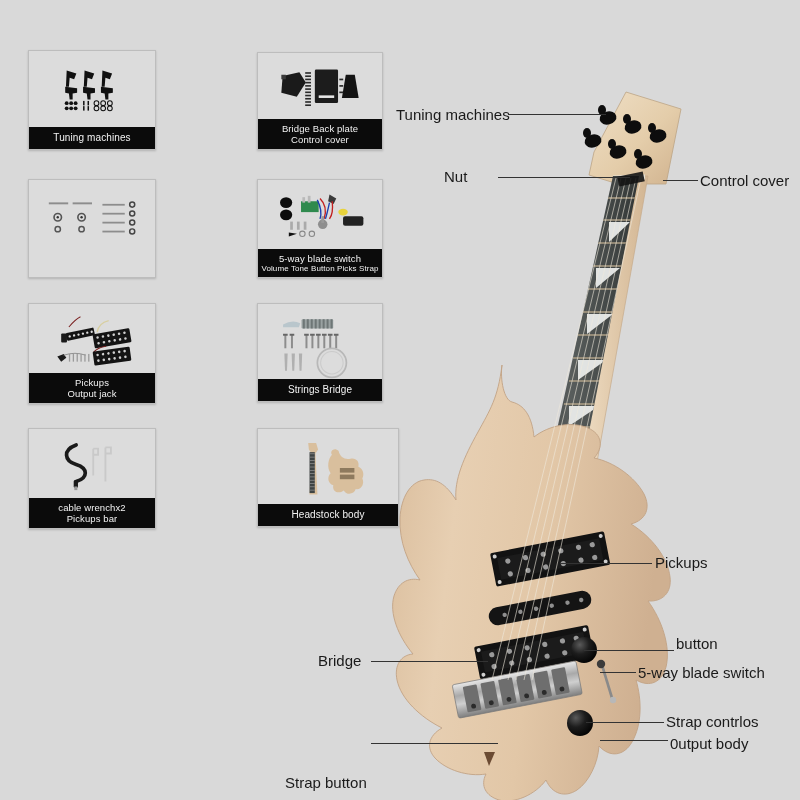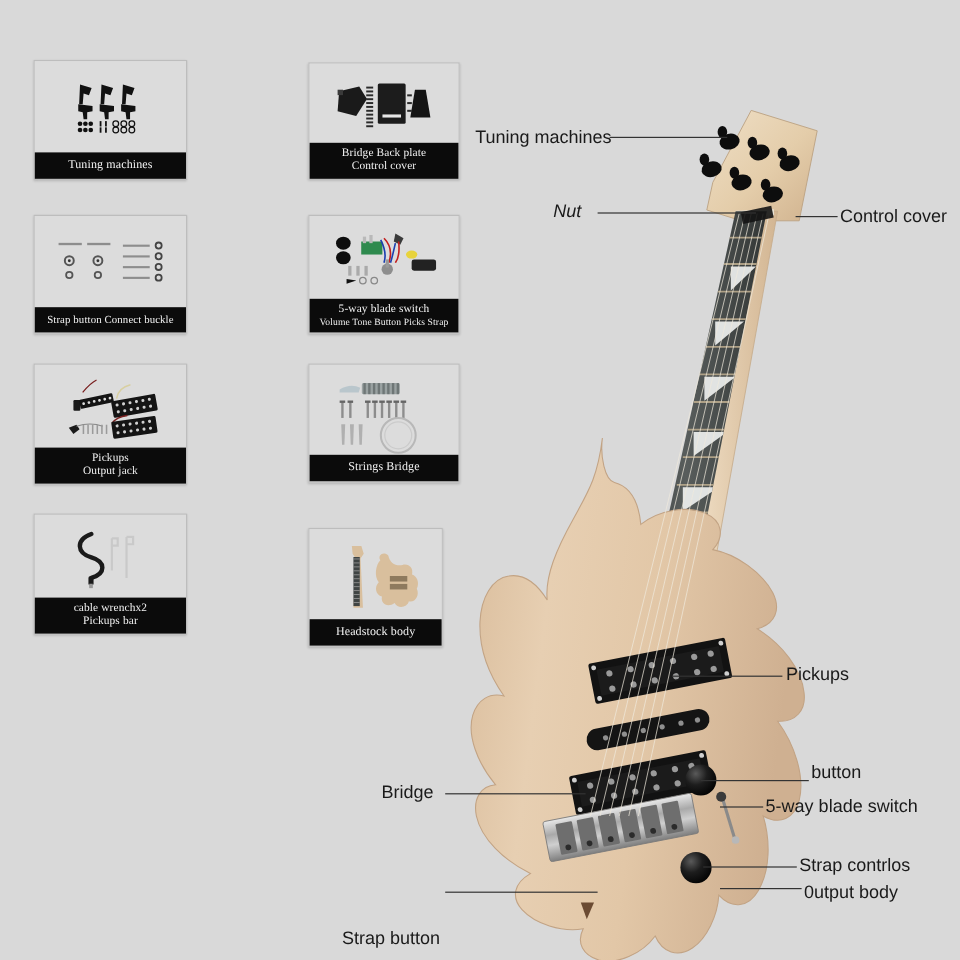--- a/index.html
+++ b/index.html
@@ -28,21 +28,21 @@
   .card-cap{
     position:absolute;left:0;right:0;bottom:0;
     background:#0b0b0b;
     color:#f2f2f2;
     text-align:center;
     display:flex;flex-direction:column;
     align-items:center;justify-content:center;
     line-height:1.18;
     letter-spacing:.1px;
   }
-  .card-cap span{display:block;white-space:nowrap;font-family:Liberation Serif, serif;}
+  .card-cap span{display:block;white-space:nowrap;}
 
   
   .ann{
     position:absolute;
     color:#1a1a1a;
     font-size:15px;
     white-space:nowrap;
     line-height:1;
   }
   .ann.r{text-align:left;}
@@ -136,23 +136,20 @@
             <rect x="84" y="24" width="30" height="2.4" fill="#8d8d8d"></rect>
             <rect x="84" y="36" width="30" height="2.4" fill="#8d8d8d"></rect>
             <rect x="84" y="48" width="30" height="2.4" fill="#8d8d8d"></rect>
             <rect x="84" y="60" width="30" height="2.4" fill="#8d8d8d"></rect>
             <circle cx="124" cy="25" r="3.4" fill="none" stroke="#444" stroke-width="2"></circle>
             <circle cx="124" cy="37" r="3.4" fill="none" stroke="#444" stroke-width="2"></circle>
             <circle cx="124" cy="49" r="3.4" fill="none" stroke="#444" stroke-width="2"></circle>
             <circle cx="124" cy="61" r="3.4" fill="none" stroke="#444" stroke-width="2"></circle>
           </svg>
         </div>
-        <div class="card-cap" style="height: 21px;">
-          <span style="font-size: 9px;">Strap button  Connect buckle</span>
-        </div>
       </div>
       <div class="card" style="left: 257px; top: 179px; width: 126px; height: 99px;">
         <div class="card-img" style="height: 71px; display: flex; align-items: center; justify-content: center;">
           <svg width="106" height="61" viewBox="0 0 140 90" xmlns="http://www.w3.org/2000/svg">
             <ellipse cx="20" cy="26" rx="9" ry="8" fill="#0d0d0d"></ellipse>
              <ellipse cx="20" cy="44" rx="9" ry="8" fill="#0d0d0d"></ellipse>
              <rect x="42" y="24" width="26" height="16" fill="#2f8a4e"></rect>
              <rect x="44" y="18" width="4" height="8" fill="#b9b9b9"></rect>
              <rect x="52" y="16" width="4" height="10" fill="#b9b9b9"></rect>
             <path d="M70,20 q12,12 6,30" stroke="#c21f1f" stroke-width="2" fill="none"></path>
@@ -302,21 +299,21 @@
              <rect x="41" y="86" width="5" height="6" fill="#999"></rect>
             <path d="M72,24 l0,44 M72,24 l8,0 0,10 -8,0" stroke="#c9c9c9" stroke-width="3" fill="none"></path>
           <path d="M92,22 l0,56 M92,22 l9,0 0,10 -9,0" stroke="#c9c9c9" stroke-width="3" fill="none"></path>
           </svg>
         </div>
         <div class="card-cap" style="height: 30px;">
           <span style="font-size: 9.5px;">cable   wrenchx2</span>
           <span style="font-size: 9.5px;">Pickups bar</span>
         </div>
       </div>
-      <div class="card" style="left: 257px; top: 428px; width: 112px; height: 99px; margin-top: 12px;">
+      <div class="card" style="left: 257px; top: 428px; width: 142px; height: 99px;">
         <div class="card-img" style="height: 77px; display: flex; align-items: center; justify-content: center;">
           <svg width="106" height="66" viewBox="0 0 140 100" xmlns="http://www.w3.org/2000/svg">
             <path d="M40,12 l12,0 3,10 -4,6 3,62 -12,0 3,-62 -4,-6 z" fill="#d9bf9d"></path>
              <rect x="42" y="26" width="8" height="62" fill="#3f4444"></rect>
             <rect x="42" y="28" width="8" height="1" fill="#9a9a9a"></rect>
             <rect x="42" y="33" width="8" height="1" fill="#9a9a9a"></rect>
             <rect x="42" y="38" width="8" height="1" fill="#9a9a9a"></rect>
             <rect x="42" y="43" width="8" height="1" fill="#9a9a9a"></rect>
             <rect x="42" y="48" width="8" height="1" fill="#9a9a9a"></rect>
             <rect x="42" y="53" width="8" height="1" fill="#9a9a9a"></rect>
@@ -582,21 +579,21 @@
         <path d="M104,672 L115,672 L109,686 Z" fill="#6b4b33"></path>
       </g>
 
       <rect x="238" y="94" width="26" height="10" fill="#141414" opacity="0.9" transform="rotate(-12 251 99)"></rect>
     </svg>
   </div>
 
   <div id="ann-layer">
       <div class="ann" style="left: 396px; top: 107px;">Tuning machines</div>
       <div class="leader" style="left: 508px; top: 114px; width: 98px;"></div>
-      <div class="ann" style="left: 461px; top: 169px; font-style: italic;">Nut</div>
+      <div class="ann" style="left: 444px; top: 169px;">Nut</div>
       <div class="leader" style="left: 498px; top: 177px; width: 132px;"></div>
       <div class="ann" style="left: 700px; top: 173px;">Control cover</div>
       <div class="leader" style="left: 663px; top: 180px; width: 35px;"></div>
       <div class="ann" style="left: 655px; top: 555px;">Pickups</div>
       <div class="leader" style="left: 560px; top: 563px; width: 92px;"></div>
       <div class="ann" style="left: 676px; top: 636px;">button</div>
       <div class="leader" style="left: 584px; top: 650px; width: 90px;"></div>
       <div class="ann" style="left: 638px; top: 665px;">5-way blade switch</div>
       <div class="leader" style="left: 600px; top: 672px; width: 36px;"></div>
       <div class="ann" style="left: 666px; top: 714px;">Strap contrlos</div>

